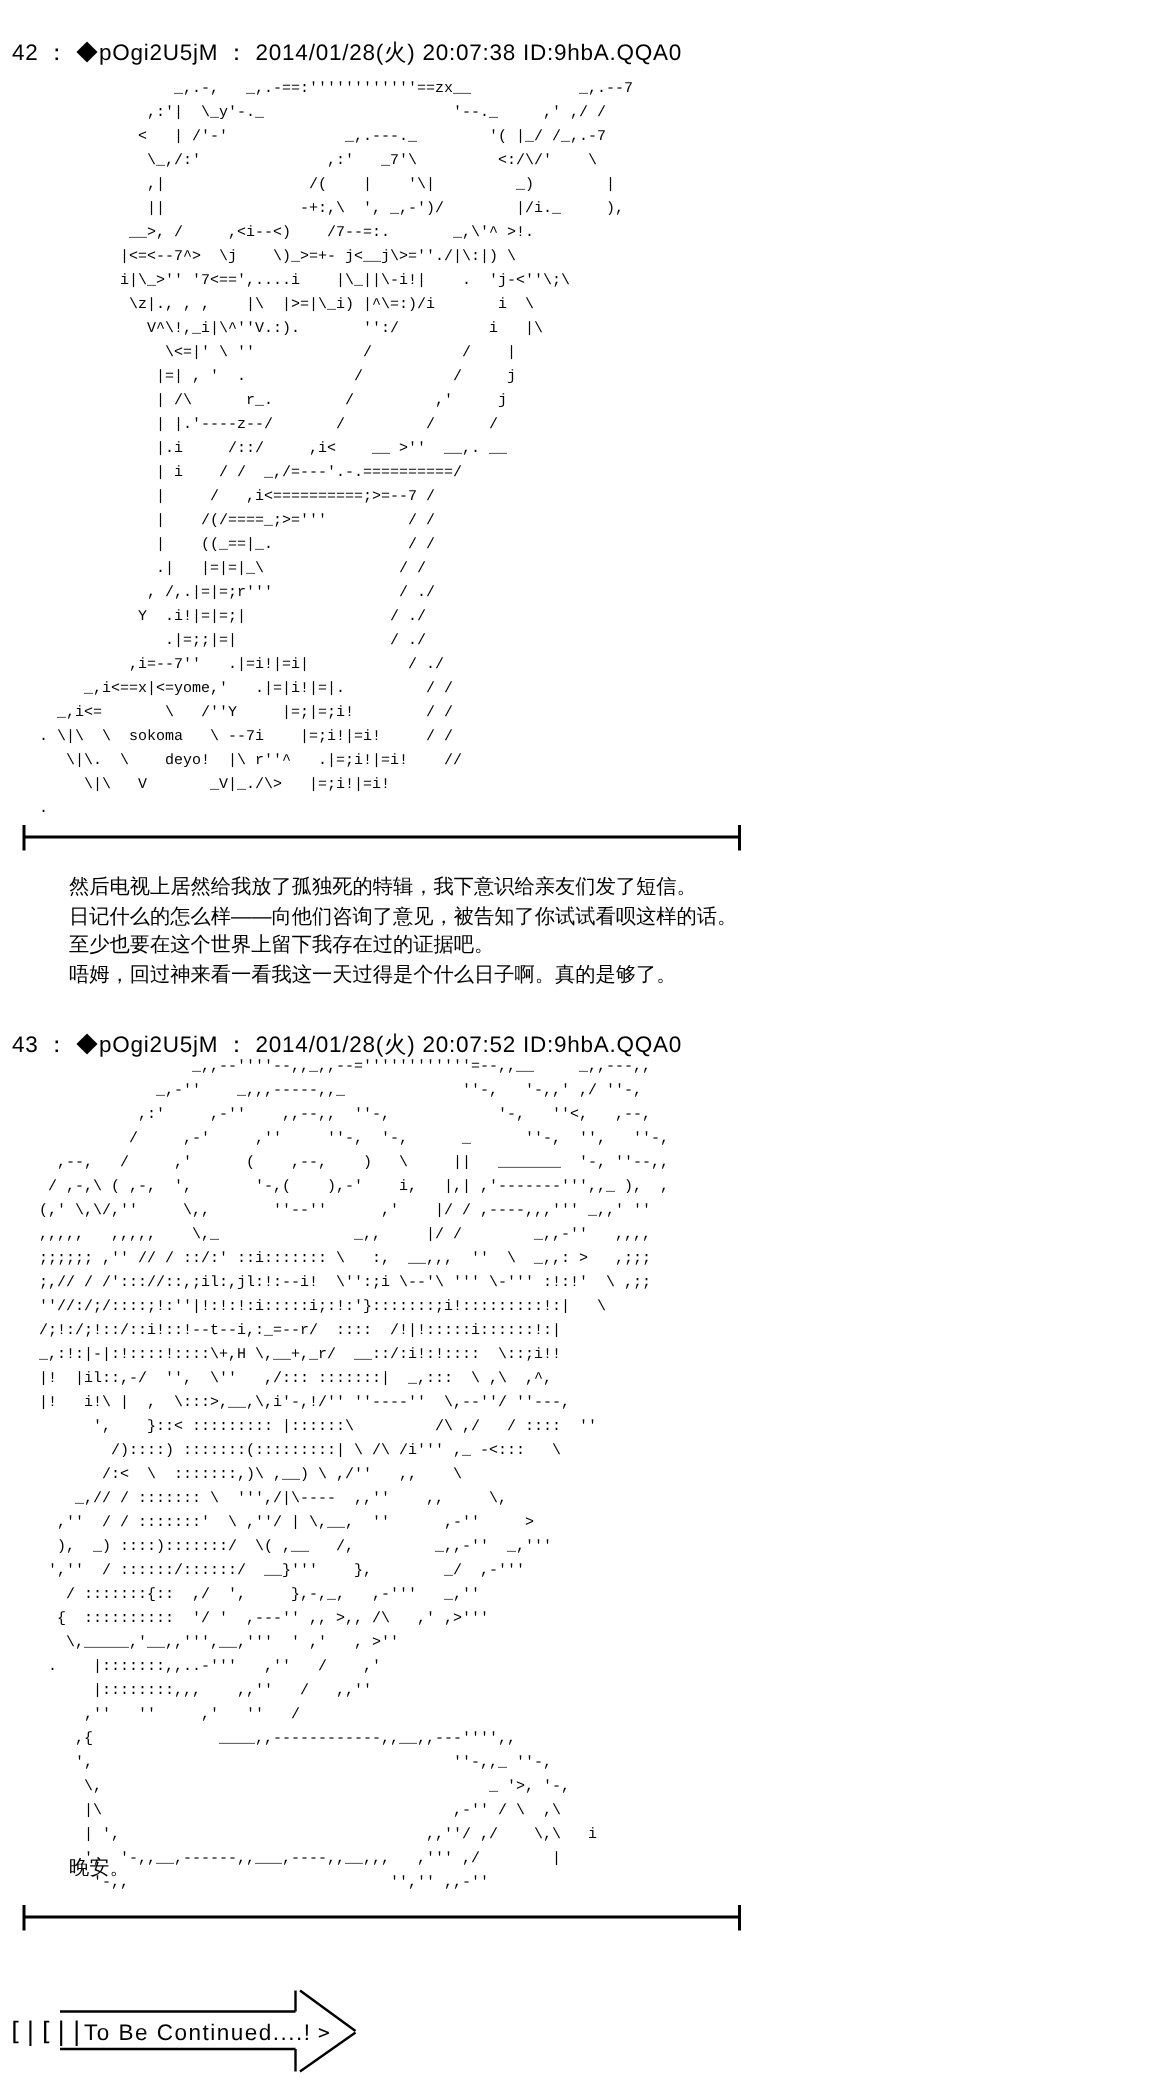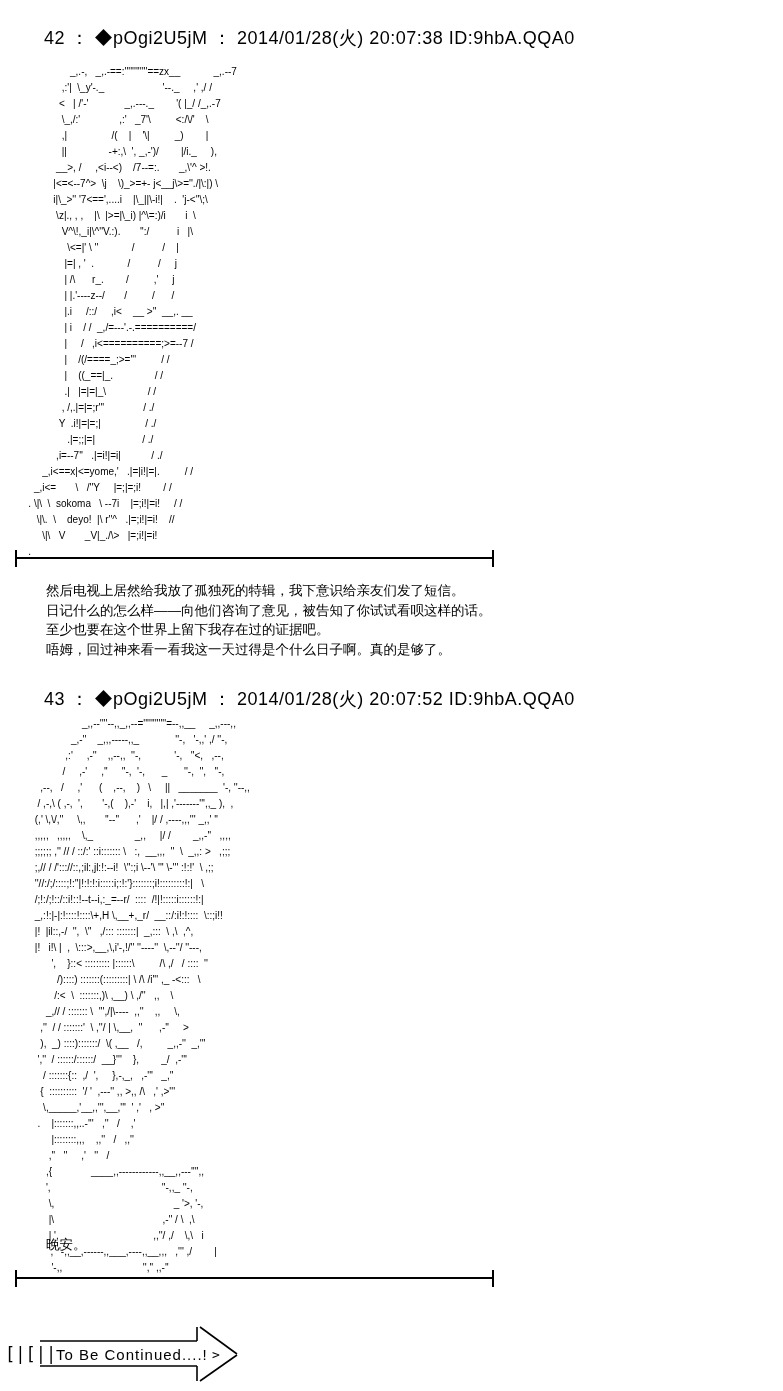--- a/index.html
+++ b/index.html
@@ -1,24 +1,24 @@
 <!DOCTYPE html>
 <html><head>
 <meta charset="utf-8">
 <style>
   html,body{margin:0;padding:0;}
   body{
     width:783px;height:1391px;background:#ffffff;color:#000000;
     font-family:"Liberation Sans",sans-serif;position:relative;overflow:hidden;
   }
   .post-header{
-    position:absolute;left:8px;font-size:18px;letter-spacing:0.5px;white-space:pre;margin-left:36px;
+    position:absolute;left:8px;font-size:15px;letter-spacing:0.5px;white-space:pre;
   }
   pre.aa{
-    position:absolute;margin:12px;font-family:Liberation Sans, sans-serif;
+    position:absolute;margin:0;font-family:Liberation Mono, monospace;
     font-size:10px;line-height:16px;white-space:pre;
   }
   .aa-divider{
     position:absolute;left:16px;width:477px;height:0;border-top:2px solid #000;
   }
   .aa-divider .tick{position:absolute;width:2px;height:17px;background:#000;top:-9px;}
   .aa-divider .tick.l{left:-1px;}
   .aa-divider .tick.r{right:-1px;}
   pre.body-text{
     position:absolute;margin:16px;font-family:"Liberation Sans",sans-serif;

